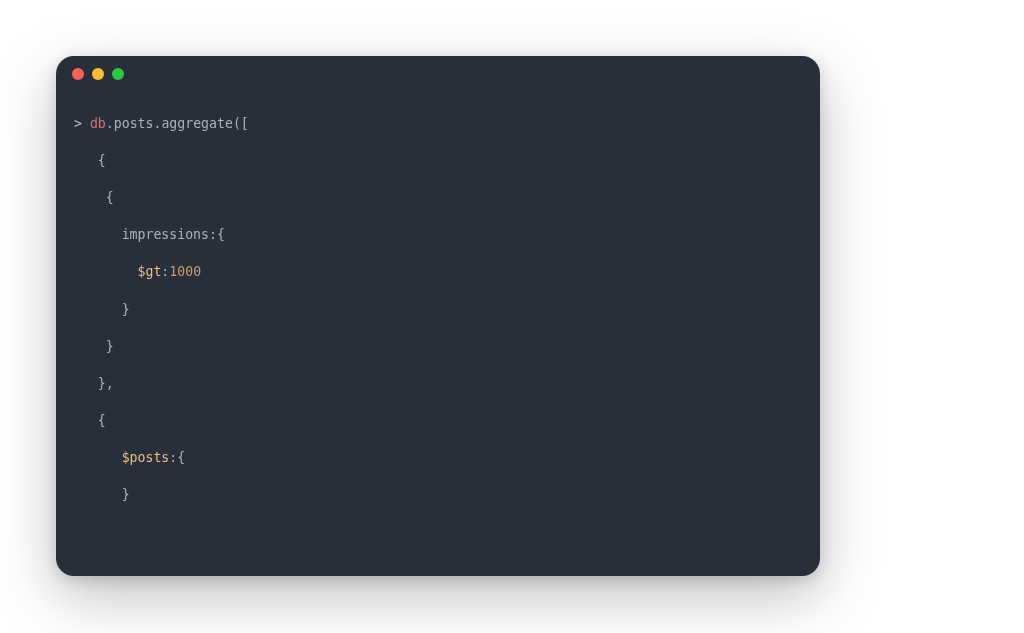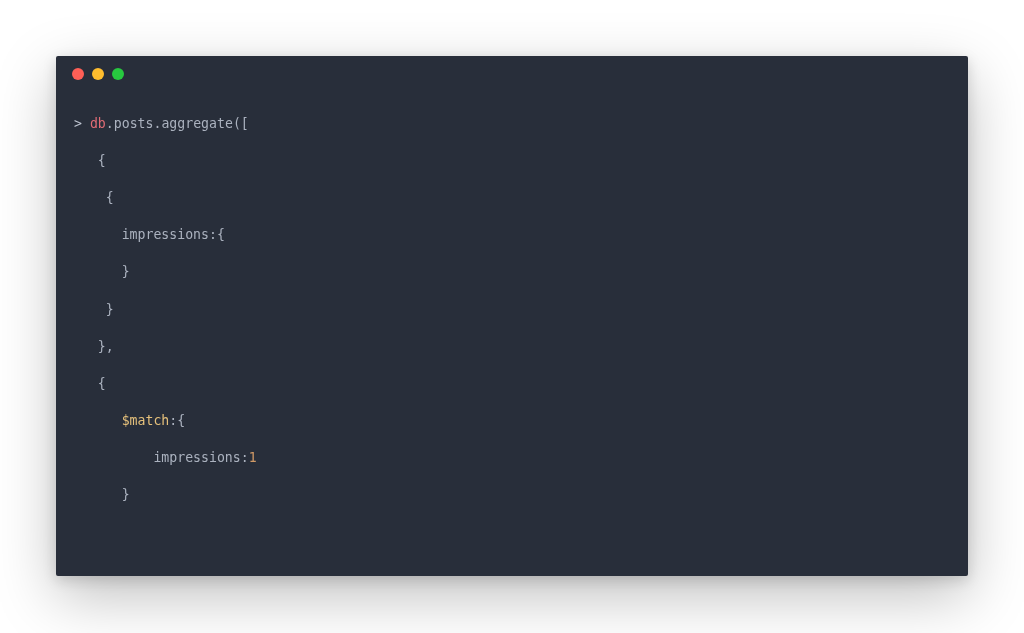--- a/index.html
+++ b/index.html
@@ -6,24 +6,24 @@
   html, body {
     width: 1024px;
     height: 633px;
     background: #ffffff;
     font-family: ui-monospace, SFMono-Regular, Menlo, Monaco, Consolas, monospace;
   }
   .window {
     position: absolute;
     left: 56px;
     top: 56px;
-    width: 912px;
+    width: 764px;
     height: 520px;
     background: #282e3a;
-    border-radius: 2px;
+    border-radius: 18px;
     box-shadow: 0 20px 60px rgba(0,0,0,0.25), 0 4px 14px rgba(0,0,0,0.15);
     overflow: hidden;
   }
   .titlebar {
     height: 36px;
     display: flex;
     align-items: center;
     padding-left: 16px;
     gap: 8px;
   }
@@ -59,26 +59,26 @@
     <span class="dot red"></span>
     <span class="dot yellow"></span>
     <span class="dot green"></span>
   </div>
 
   <div class="code-area">
 <div><span class="c-prompt">&gt;</span> <span class="c-var">db</span><span class="c-punc">.</span><span class="c-ident">posts</span><span class="c-punc">.</span><span class="c-ident">aggregate</span><span class="c-punc">([</span></div>
 <div>   <span class="c-punc">{</span></div>
 <div>    <span class="c-punc">{</span></div>
 <div>      <span class="c-ident">impressions</span><span class="c-punc">:{</span></div>
+<div>        <span class="c-op">$gt</span><span class="c-punc">:</span><span class="c-num">1000</span></div>
 <div>      <span class="c-punc">}</span></div>
 <div>    <span class="c-punc">}</span></div>
 <div>   <span class="c-punc">},</span></div>
 <div>   <span class="c-punc">{</span></div>
-<div>      <span class="c-op">$match</span><span class="c-punc">:{</span></div>
-<div>          <span class="c-ident">impressions</span><span class="c-punc">:</span><span class="c-num">1</span></div>
+<div>      <span class="c-op">$posts</span><span class="c-punc">:{</span></div>
 <div>      <span class="c-punc">}</span></div>
 
 
 
 
 
 
 
 
   </div>

